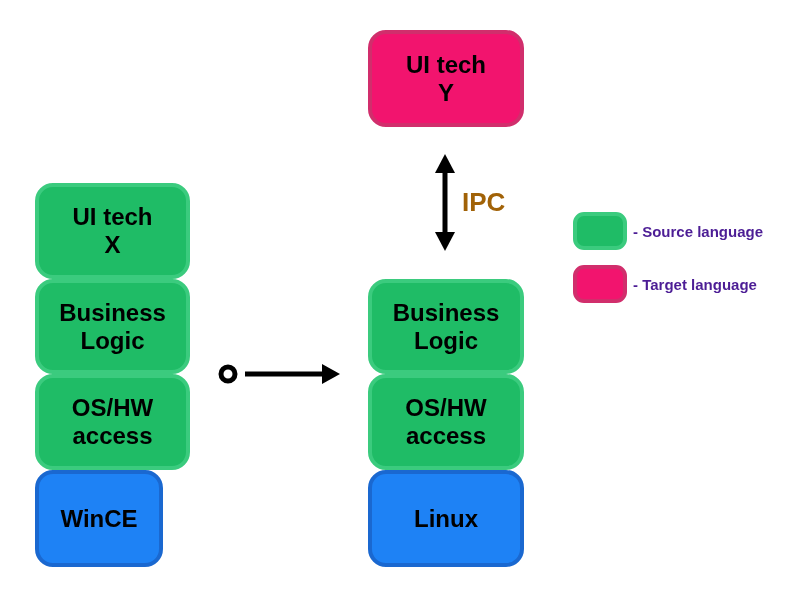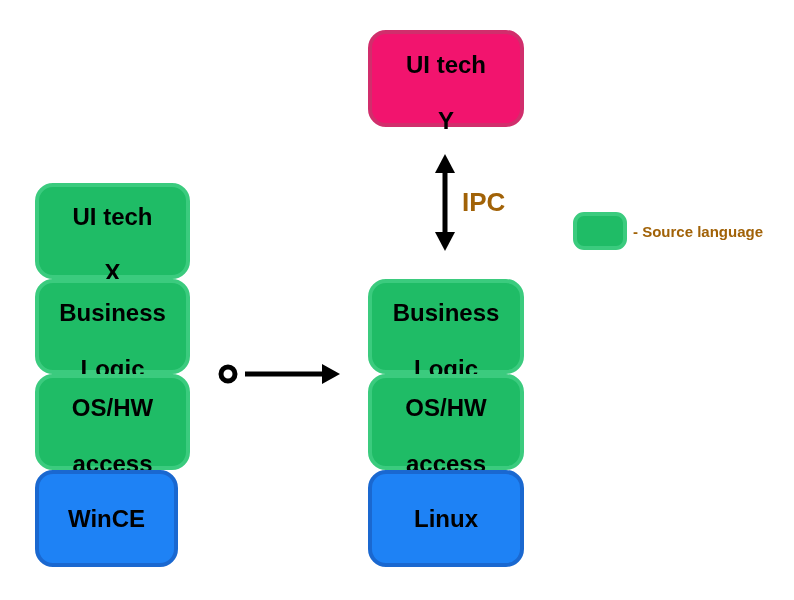--- a/index.html
+++ b/index.html
@@ -28,34 +28,34 @@
     display: flex;
     flex-direction: column;
     align-items: center;
     justify-content: center;
     text-align: center;
     font-weight: bold;
     font-size: 24px;
     line-height: 28px;
     color: #000000;
   }
-  .box span { display: block; margin-top: 28px; }
+  .box span { display: block; }
 
   .box.source   { background: var(--source_fill);   border-color: var(--source_stroke); }
   .box.target   { background: var(--target_fill);   border-color: var(--target_stroke); }
   .box.platform { background: var(--platform_fill); border-color: var(--platform_stroke); }
 
   
   .pos-uitech-y { left: 368px; top: 30px;  width: 156px; height: 97px; }
 
   
   .pos-l-0 { left: 35px; top: 183px; width: 155px; height: 96px; }
   .pos-l-1 { left: 35px; top: 279px; width: 155px; height: 95px; }
   .pos-l-2 { left: 35px; top: 374px; width: 155px; height: 96px; }
-  .pos-l-3 { left: 35px; top: 470px; width: 143px; height: 97px; }
+  .pos-l-3 { left: 35px; top: 470px; width: 128px; height: 97px; }
 
   
   .pos-r-0 { left: 368px; top: 279px; width: 156px; height: 95px; }
   .pos-r-1 { left: 368px; top: 374px; width: 156px; height: 96px; }
   .pos-r-2 { left: 368px; top: 470px; width: 156px; height: 97px; text-align: center; }
 
   .ipc-label {
     position: absolute;
     left: 462px; top: 187px;
     font-weight: bold;
@@ -79,21 +79,21 @@
     border-radius: 11px;
     border: 4px solid transparent;
     flex: 0 0 auto;
   }
   .legend-swatch.source { background: var(--source_fill); border-color: var(--source_stroke); }
   .legend-swatch.target { background: var(--target_fill); border-color: var(--target_stroke); }
   .legend-label {
     margin-left: 6px;
     font-weight: bold;
     font-size: 15px;
-    color: #a16207;
+    color: #4c1d95;
     white-space: nowrap;
   }
 </style>
 </head>
 <body>
 
 <div class="canvas">
 
   <svg class="arrows-layer" viewBox="0 0 794 600" xmlns="http://www.w3.org/2000/svg">
 
@@ -145,15 +145,19 @@
   <div class="box platform pos-r-2">
     <span>Linux</span>
     <span></span>
   </div>
 
   <div class="legend">
     <div class="legend-row">
       <div class="legend-swatch source"></div>
       <div class="legend-label">- Source language</div>
     </div>
+    <div class="legend-row">
+      <div class="legend-swatch target"></div>
+      <div class="legend-label">- Target language</div>
+    </div>
   </div>
 
 </div>
 
 </body></html>

